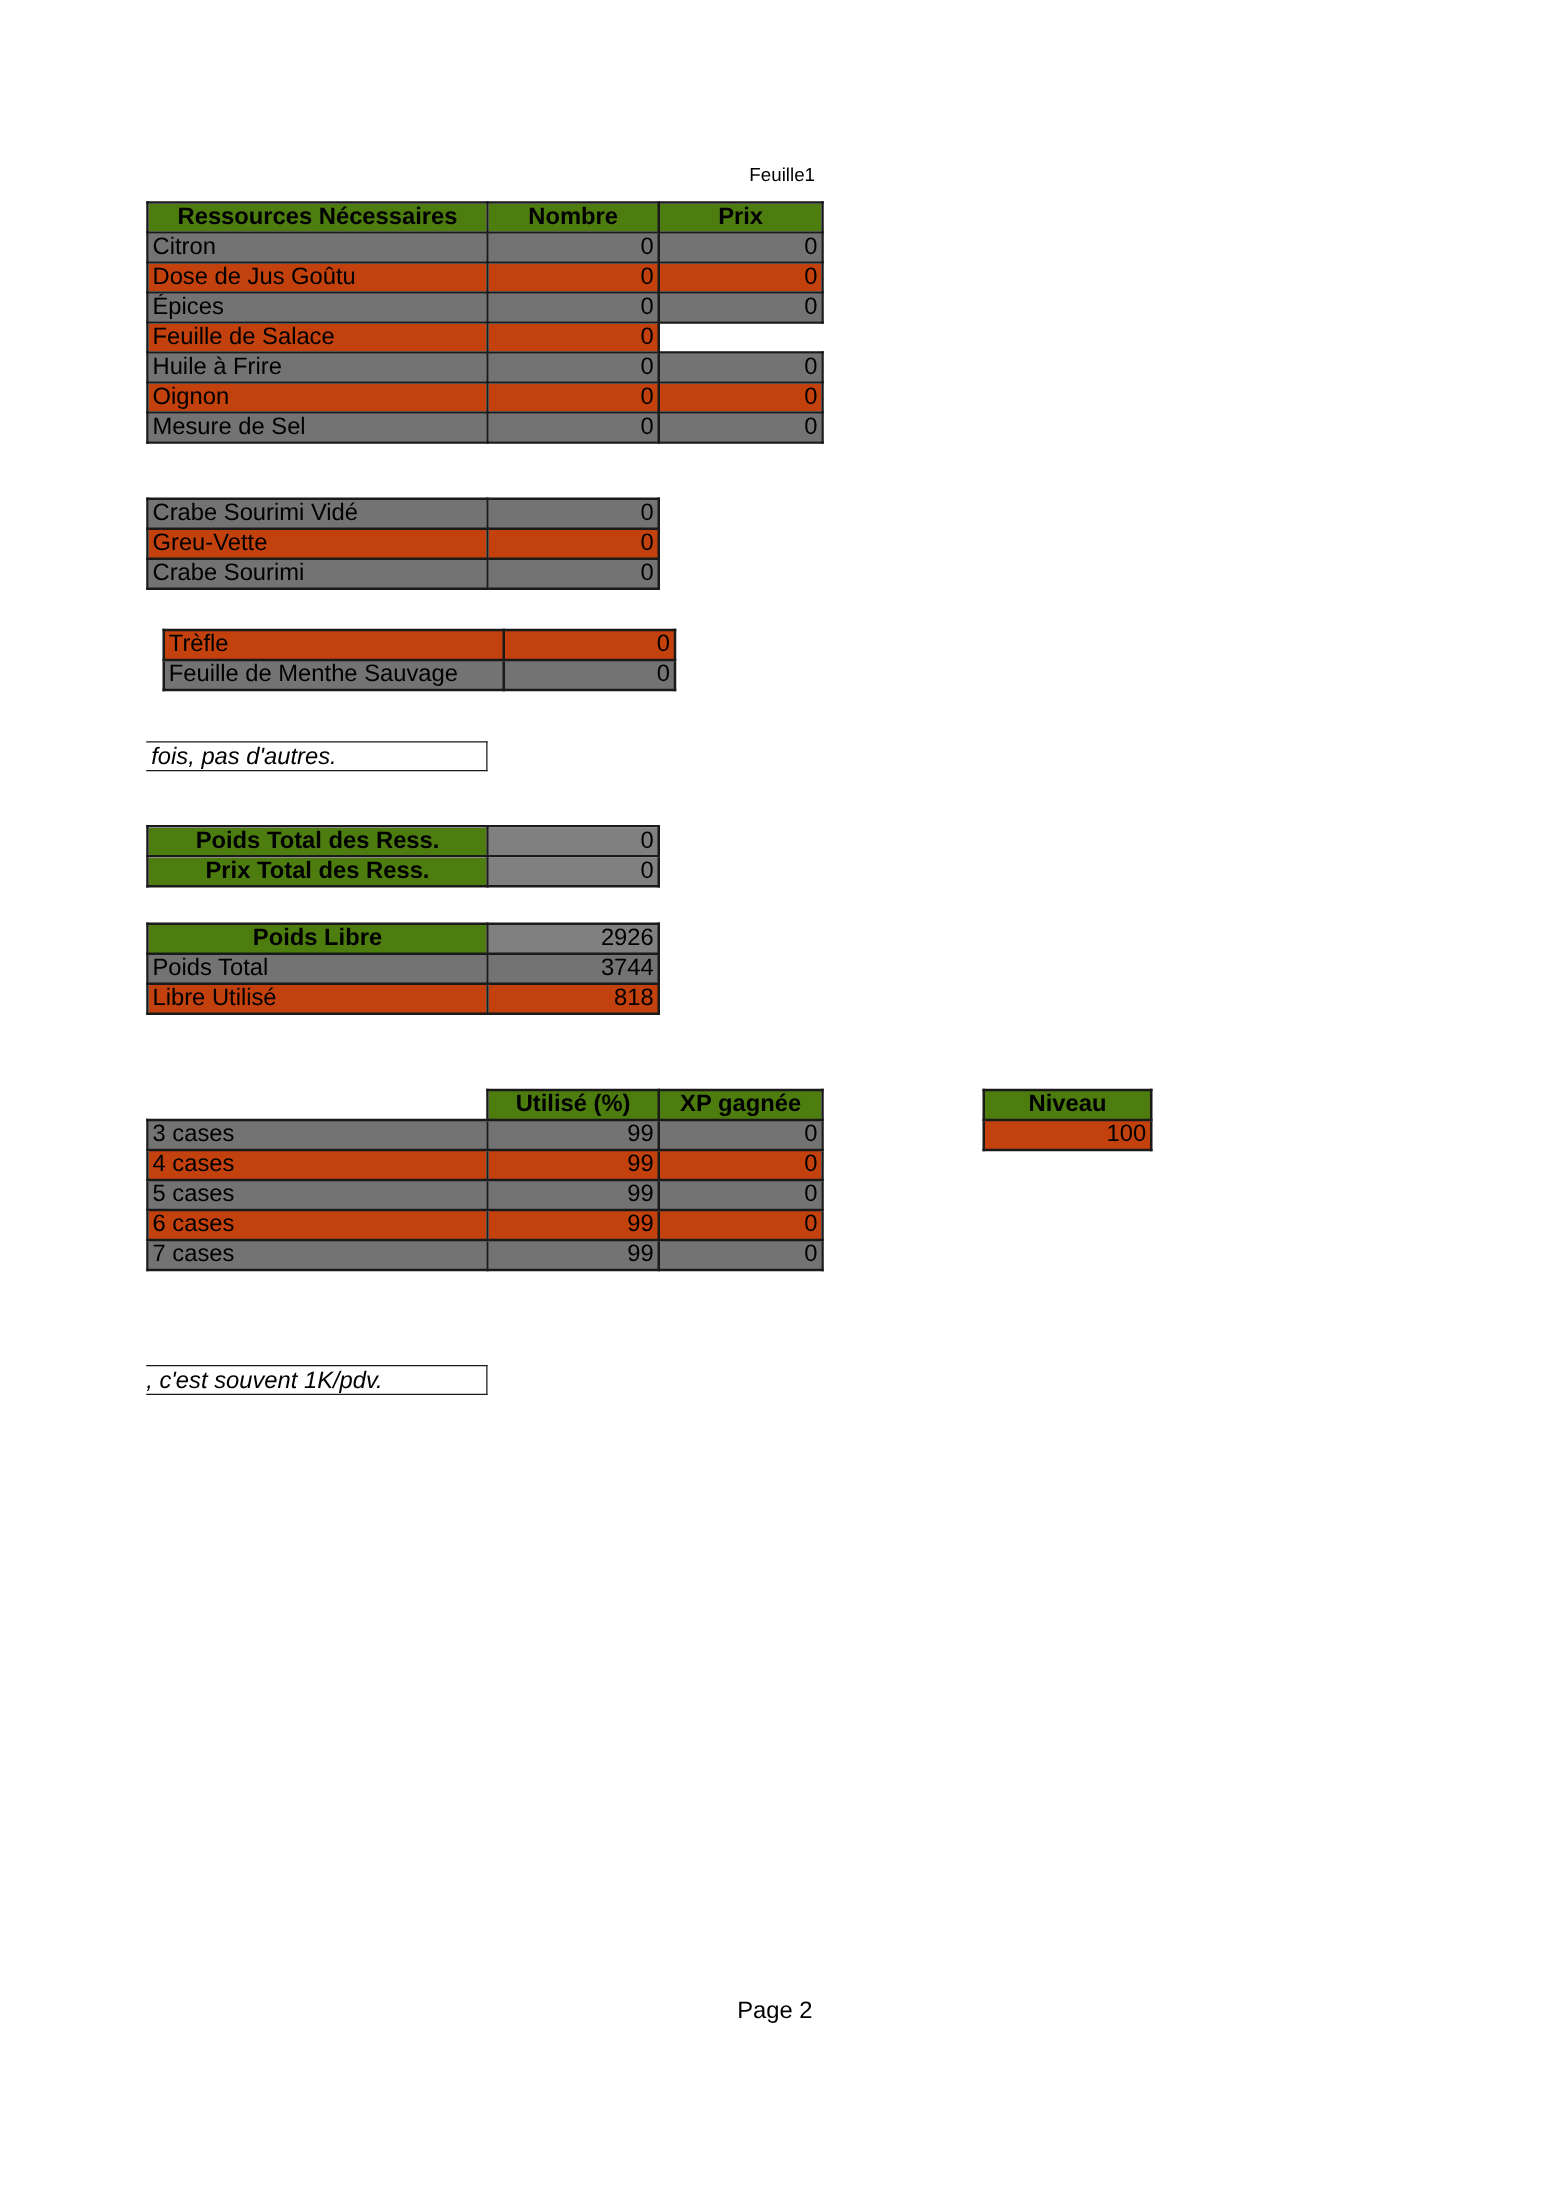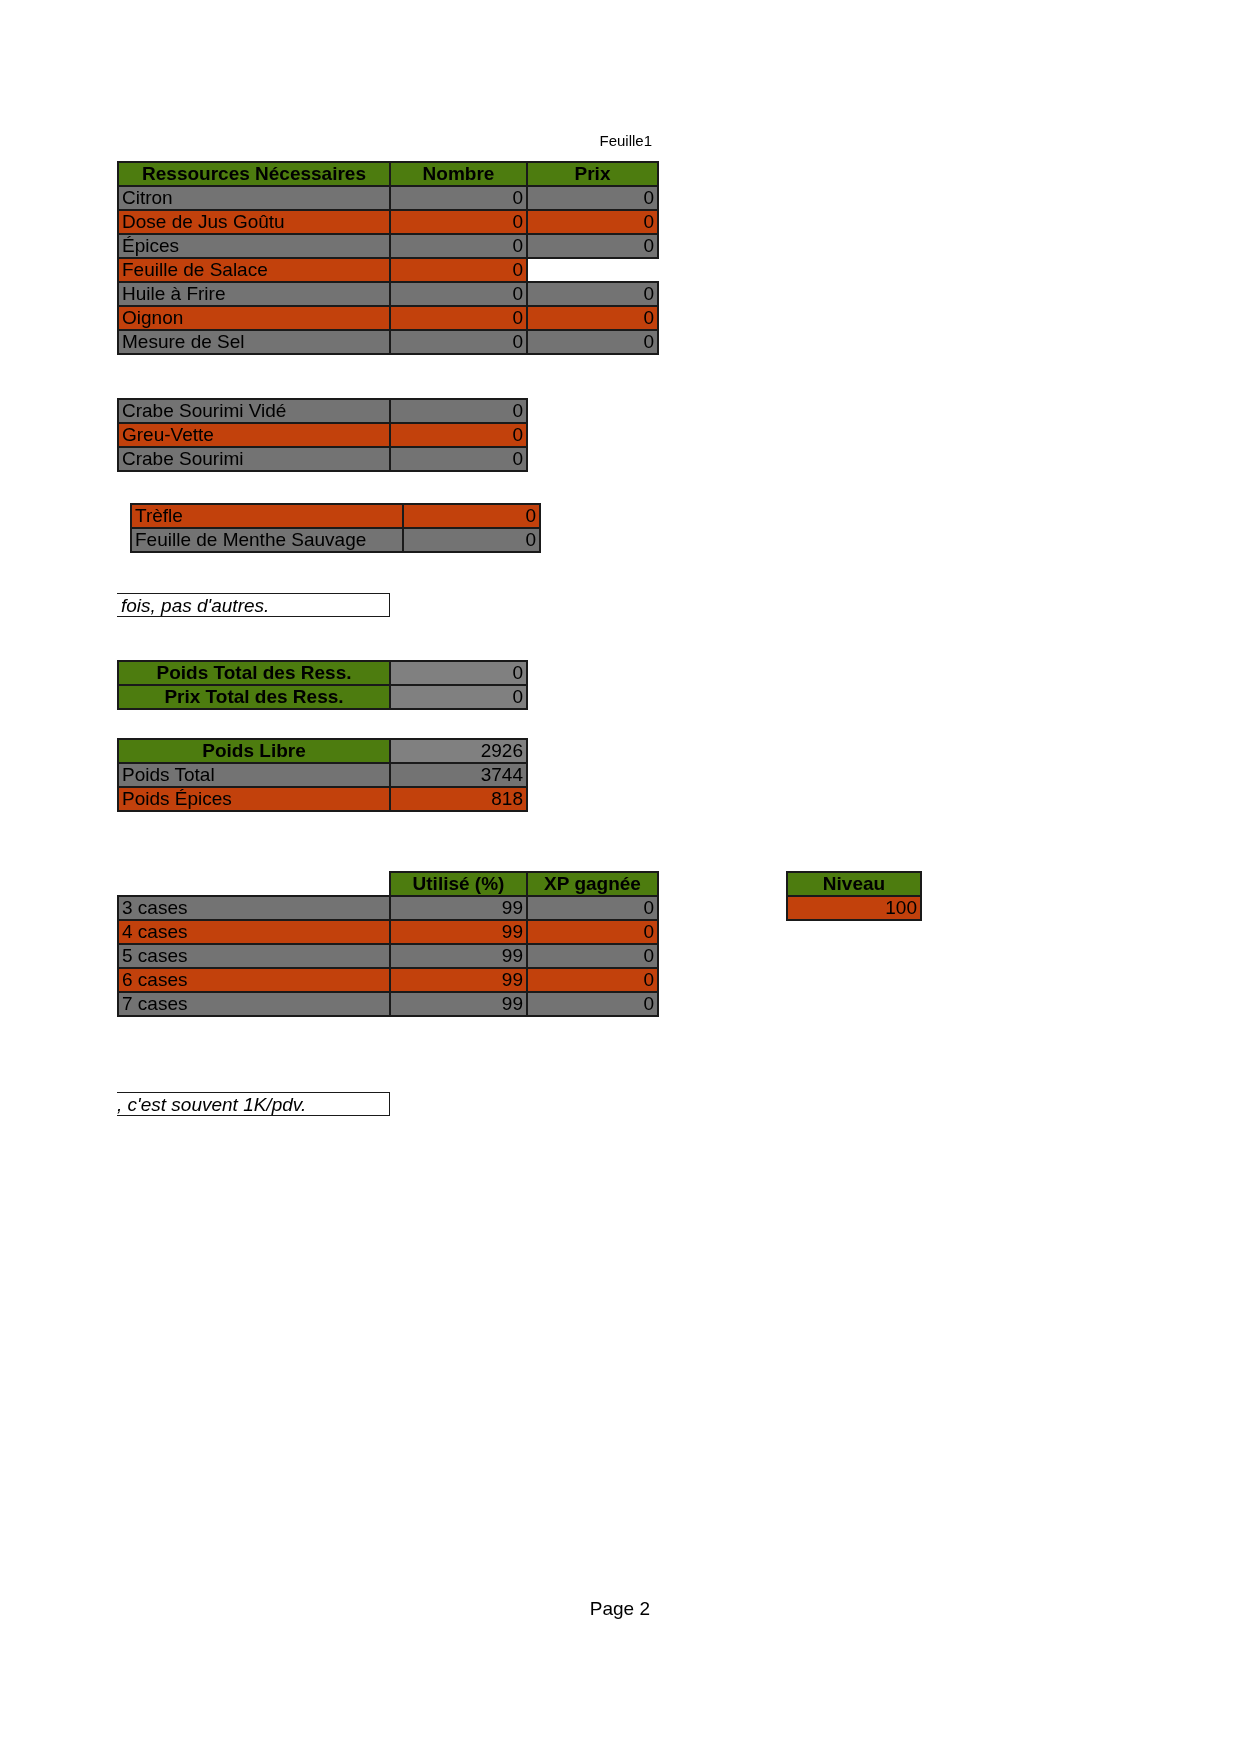--- a/index.html
+++ b/index.html
@@ -142,21 +142,21 @@
   <tbody>
       <tr>
     <td class="hdr">Poids Libre</td>
     <td class="dark num">2926</td>
   </tr>
   <tr>
     <td class="lav">Poids Total</td>
     <td class="lav num">3744</td>
   </tr>
   <tr>
-    <td class="gry">Poids Épices</td>
+    <td class="gry">Libre Utilisé</td>
     <td class="gry num">818</td>
   </tr>
 </tbody>
   </table>
 
 <table class="grid" style="left:117px; top:871px; width:540px;">
   <colgroup>
       <col style="width:272px">
       <col style="width:137px">
       <col style="width:131px">

